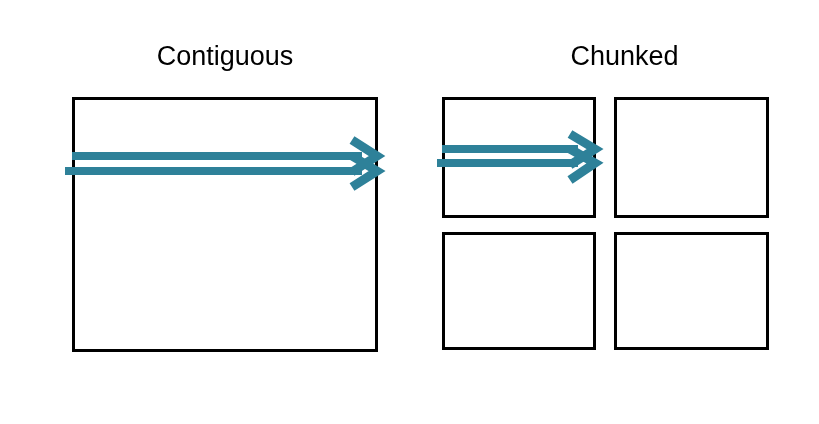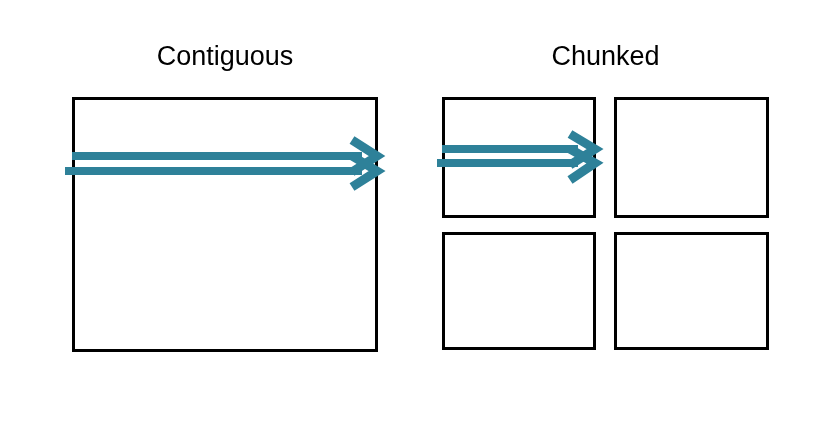--- a/index.html
+++ b/index.html
@@ -27,21 +27,21 @@
     color: #000000;
     line-height: 1;
     white-space: nowrap;
   }
   #title-contiguous {
     left: 72px;
     top: 43px;
     width: 306px;
   }
   #title-chunked {
-    left: 442px;
+    left: 461px;
     top: 43px;
     width: 327px;
   }
   .mem-box {
     position: absolute;
     box-sizing: border-box;
     border: 3px solid #000000;
     background: #ffffff;
   }
   #box-contiguous {

